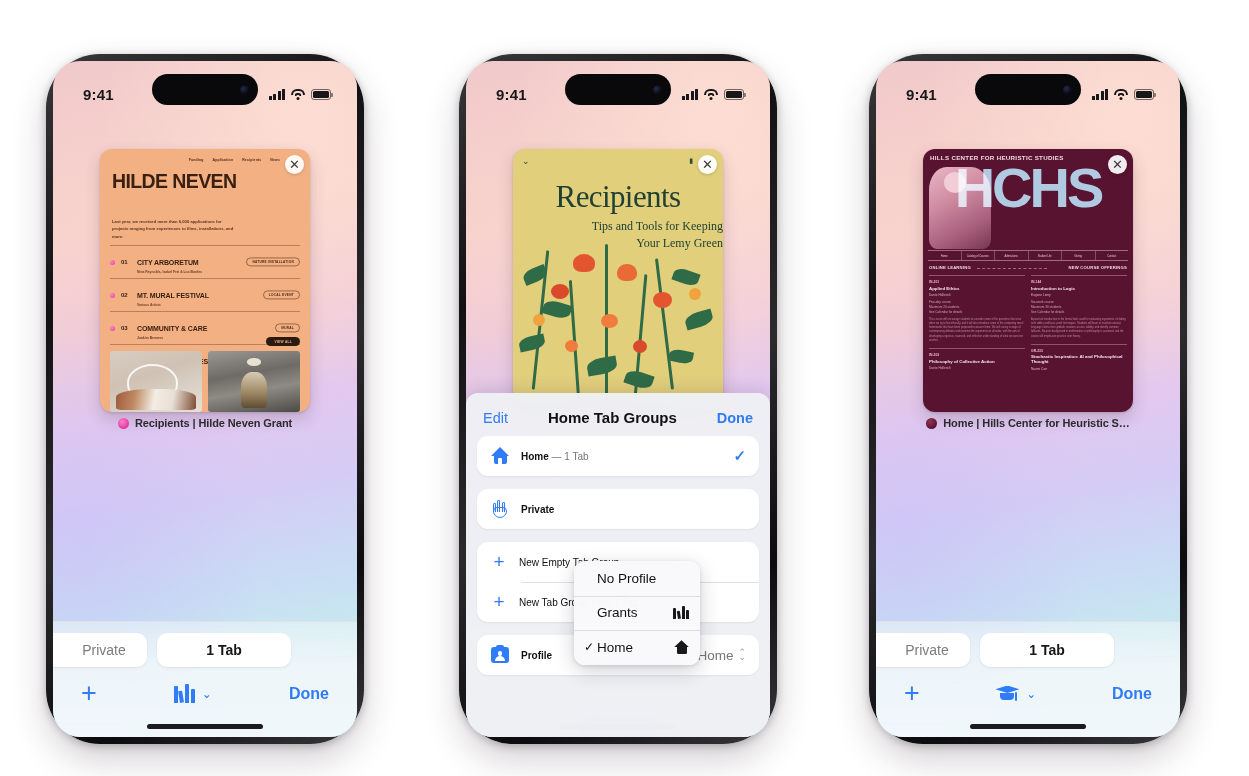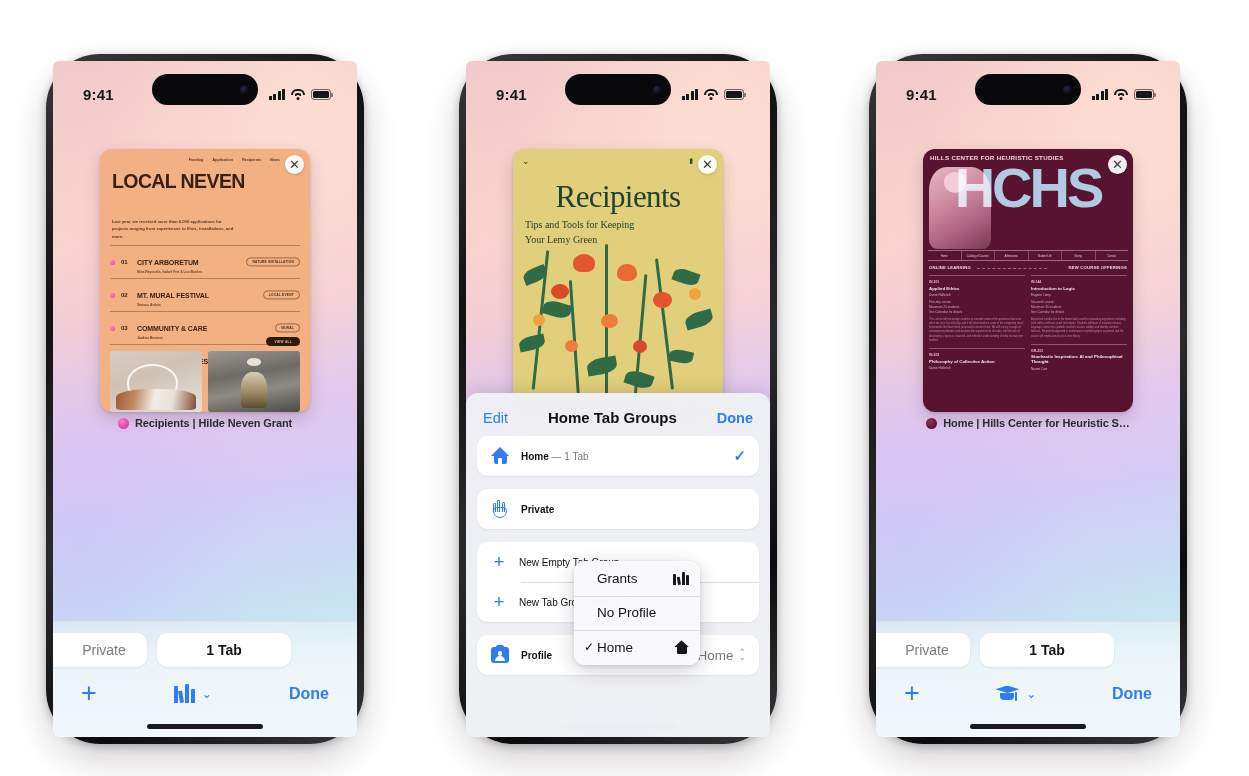--- a/index.html
+++ b/index.html
@@ -19,21 +19,21 @@
     background: linear-gradient(145deg,#39393c 0%,#111113 28%,#2b2b2e 55%,#0c0c0e 80%,#38383b 100%);
     padding: 7px;
     box-shadow: 0 16px 34px rgba(60,40,55,0.22), 0 2px 8px rgba(0,0,0,0.25);
   }
   .phone.p1 { left: 46px;  top: 54px; }
   .phone.p2 { left: 459px; top: 54px; }
   .phone.p3 { left: 869px; top: 54px; }
 
   .screen {
     position: relative; width: 100%; height: 100%;
-    border-radius: 6px; overflow: hidden;
+    border-radius: 27px; overflow: hidden;
     background: linear-gradient(170deg,
         #f0c9cb 0%, #f5cfcb 12%, #f8d3cd 24%,
         #f3cdd6 38%, #e3c8ef 52%, #d4ccf5 64%,
         #c9dcf4 76%, #c6ecee 88%, #cdf1ef 100%);
   }
   .screen::after {
     content:""; position:absolute; inset:0; pointer-events:none;
     background: radial-gradient(115% 70% at 82% 8%, rgba(255,226,214,.72) 0%, rgba(255,226,214,0) 58%),
                 radial-gradient(95% 60% at 10% 72%, rgba(198,190,248,.42) 0%, rgba(198,190,248,0) 62%);
   }
@@ -135,22 +135,22 @@
     background: linear-gradient(180deg,#d8cbb4 0%,#9b8560 60%,#5d4c33 100%); border-radius: 42% 42% 14% 14%; }
   .ph-b::after { content:""; position:absolute; left:42%; top:12%; width:16%; height:12%;
     background: #e9e2d4; border-radius: 50%; }
 
   
   .c2 { background: #e2cf7c; }
   .c2 .chev { position:absolute; top: 7px; left: 9px; font-size: 9px; color:#2f4a33; }
   .c2 .cart { position:absolute; top: 8px; right: 30px; font-size: 7px; color:#2f4a33; }
   .c2 .brand { position:absolute; top: 30px; left:0; right:0; text-align:center;
     font-family: "Liberation Serif", serif; font-size: 31px; color: #1f4032; letter-spacing: -.6px; }
-  .c2 .tag2 { position:absolute; top: 69px; left:0; right:0; text-align:left;
-    font-family: "Liberation Serif", serif; font-size: 10px; line-height: 1.45; color:#1f4032;margin-left:12px; }
+  .c2 .tag2 { position:absolute; top: 69px; left:0; right:0; text-align:right;
+    font-family: "Liberation Serif", serif; font-size: 12px; line-height: 1.45; color:#1f4032;margin-left:12px; }
   .c2 .art { position:absolute; left:0; right:0; bottom:0; height: 172px; overflow:hidden; }
   .leaf { position:absolute; background:#2f6b46; border-radius: 50% 0 50% 0; }
   .stem { position:absolute; background:#2f6b46; border-radius: 3px; }
   .bloom { position:absolute; border-radius:50%; }
 
   
   .c3 { background: #571330; }
   .c3 .hdr { position:absolute; top: 5px; left: 7px; right: 7px;
     font-size: 6.2px; font-weight: bold; color: #f0d7df; letter-spacing: .3px; white-space:nowrap; overflow:hidden; }
   .c3 .hero { position:absolute; top: 14px; left: 0; right: 0; height: 86px; overflow:hidden; }
@@ -318,21 +318,21 @@
 
       <div class="tabcard c1">
         <div class="nav">
           <span>Funding</span>
           <span>Application</span>
           <span>Recipients</span>
           <span>News</span>
         </div>
         <div class="close-x">✕</div>
         <h1>
-          <span>LOCAL NEVEN</span><br>
+          <span>HILDE NEVEN</span><br>
         </h1>
         <div class="lede">Last year, we received more than 6,000 applications for projects ranging from experiences to films, installations, and more.</div>
 
         <div class="rows">
           <div class="row">
             <span class="dot"></span>
             <span class="num">01</span>
             <span><span class="tt">CITY ARBORETUM</span>
               <div class="sub">Nina Reynolds, Isabel Frei &amp; Luc Bordes</div></span>
             <span class="tag">NATURE INSTALLATION</span>
@@ -516,33 +516,33 @@
                   <span>⌃</span>
                   <span>⌄</span>
                 </span>
             </span>
           </div>
         </div>
 
         <div class="menu">
           <div class="mitem">
             <span class="tick"></span>
+            <span class="mlbl">No Profile</span>
+          </div>
+          <div class="mitem">
+            <span class="tick"></span>
             <span class="mlbl">Grants</span>
             <span class="mico">
                 <span class="books small dark">
                   <i></i>
                   <i></i>
                   <i></i>
                   <i></i>
                 </span>
               </span>
-          </div>
-          <div class="mitem">
-            <span class="tick"></span>
-            <span class="mlbl">No Profile</span>
           </div>
           <div class="mitem">
             <span class="tick">✓</span>
             <span class="mlbl">Home</span>
             <span class="mico">
                 <span class="homeico-dark">
                   <span class="r"></span>
                   <span class="b"></span>
                 </span>
               </span>

